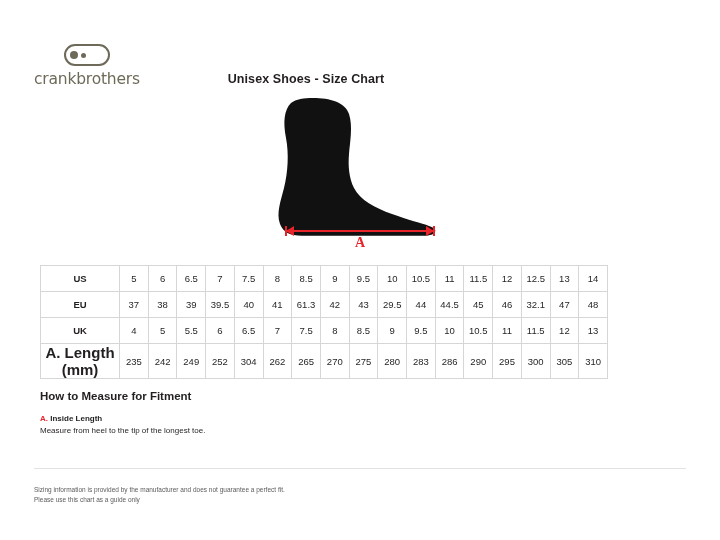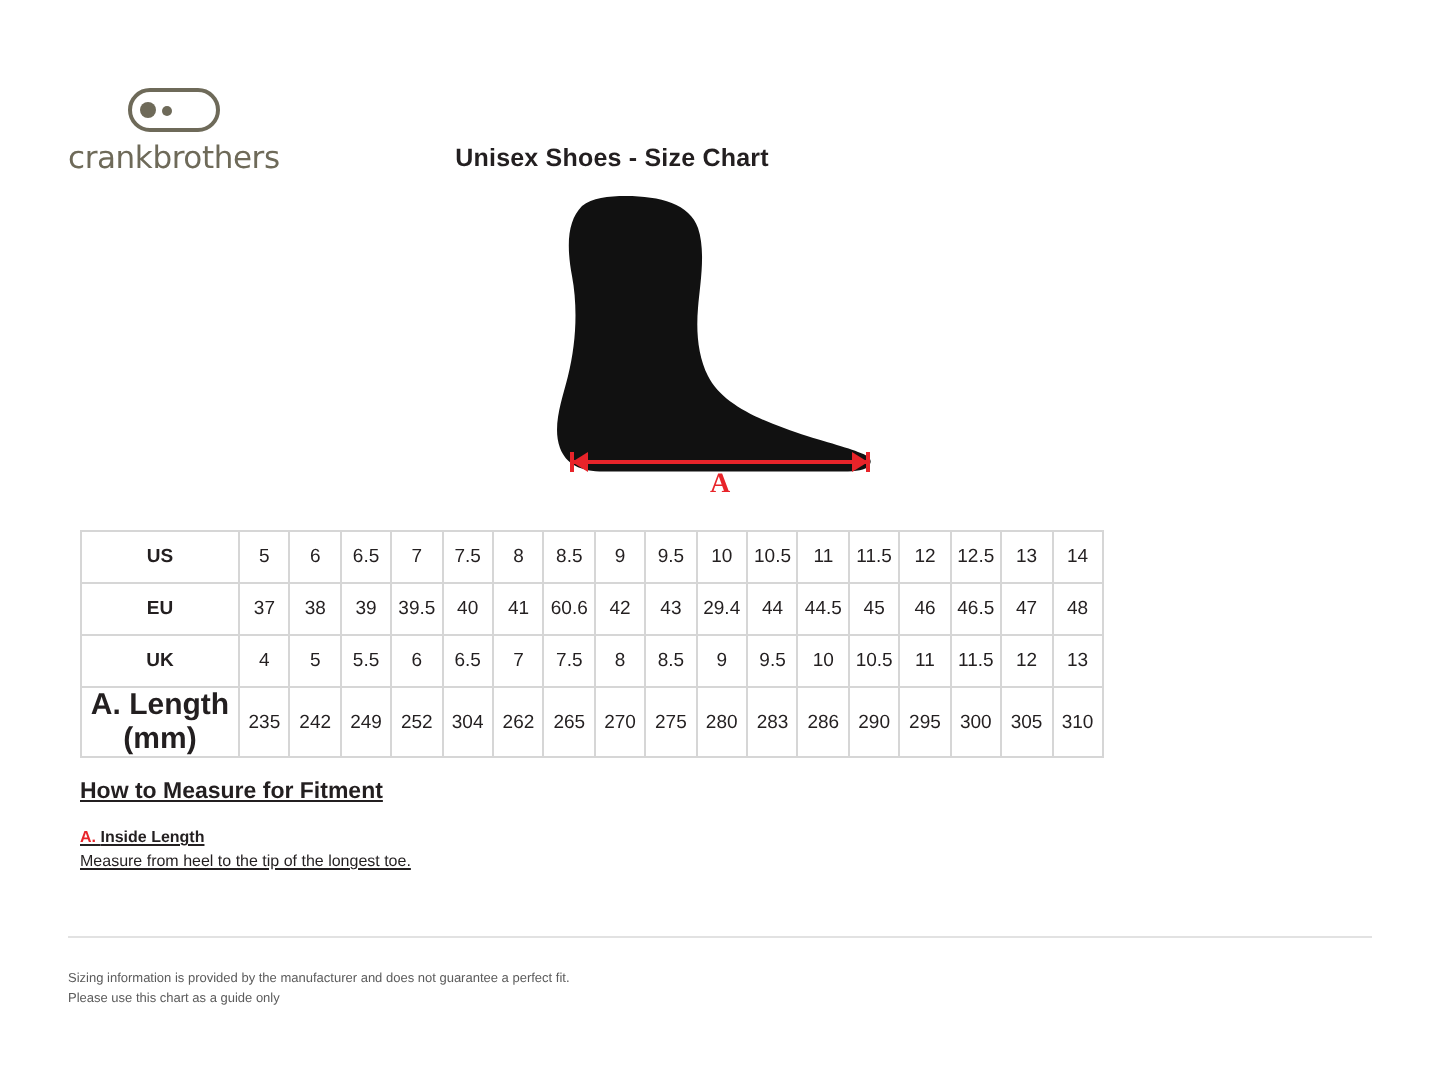--- a/index.html
+++ b/index.html
@@ -135,21 +135,21 @@
     font-weight: bold;
     color: #e8242a;
     font-family: "Liberation Serif", serif;
   }
 
   
   .size-table {
     position: absolute;
     left: 40px;
     top: 265px;
-    width: 512px;
+    width: 568px;
     border-collapse: collapse;
     table-layout: fixed;
   }
   .size-table td {
     border: 1px solid #d6d6d6;
     height: 25px;
     text-align: center;
     font-size: 9.5px;
     color: #231f20;
     padding: 0;
@@ -162,21 +162,20 @@
   .size-table td.rowhead.long {
     font-size: 15px;
   }
 
   
   .howto {
     position: absolute;
     left: 40px;
     top: 390px;
     width: 460px;
-    text-decoration: underline;
   }
   .howto h2 {
     margin: 0 0 12px 0;
     font-size: 11.5px;
     font-weight: bold;
     color: #231f20;
   }
   .howto .item-title {
     font-size: 8px;
     font-weight: bold;
@@ -276,29 +275,29 @@
         <td>14</td>
       </tr>
       <tr>
         <td class="rowhead">EU</td>
         <td>37</td>
         <td>38</td>
         <td>39</td>
         <td>39.5</td>
         <td>40</td>
         <td>41</td>
-        <td>60.6</td>
+        <td>61.3</td>
         <td>42</td>
         <td>43</td>
-        <td>29.4</td>
+        <td>29.5</td>
         <td>44</td>
         <td>44.5</td>
         <td>45</td>
         <td>46</td>
-        <td>46.5</td>
+        <td>32.1</td>
         <td>47</td>
         <td>48</td>
       </tr>
       <tr>
         <td class="rowhead">UK</td>
         <td>4</td>
         <td>5</td>
         <td>5.5</td>
         <td>6</td>
         <td>6.5</td>

